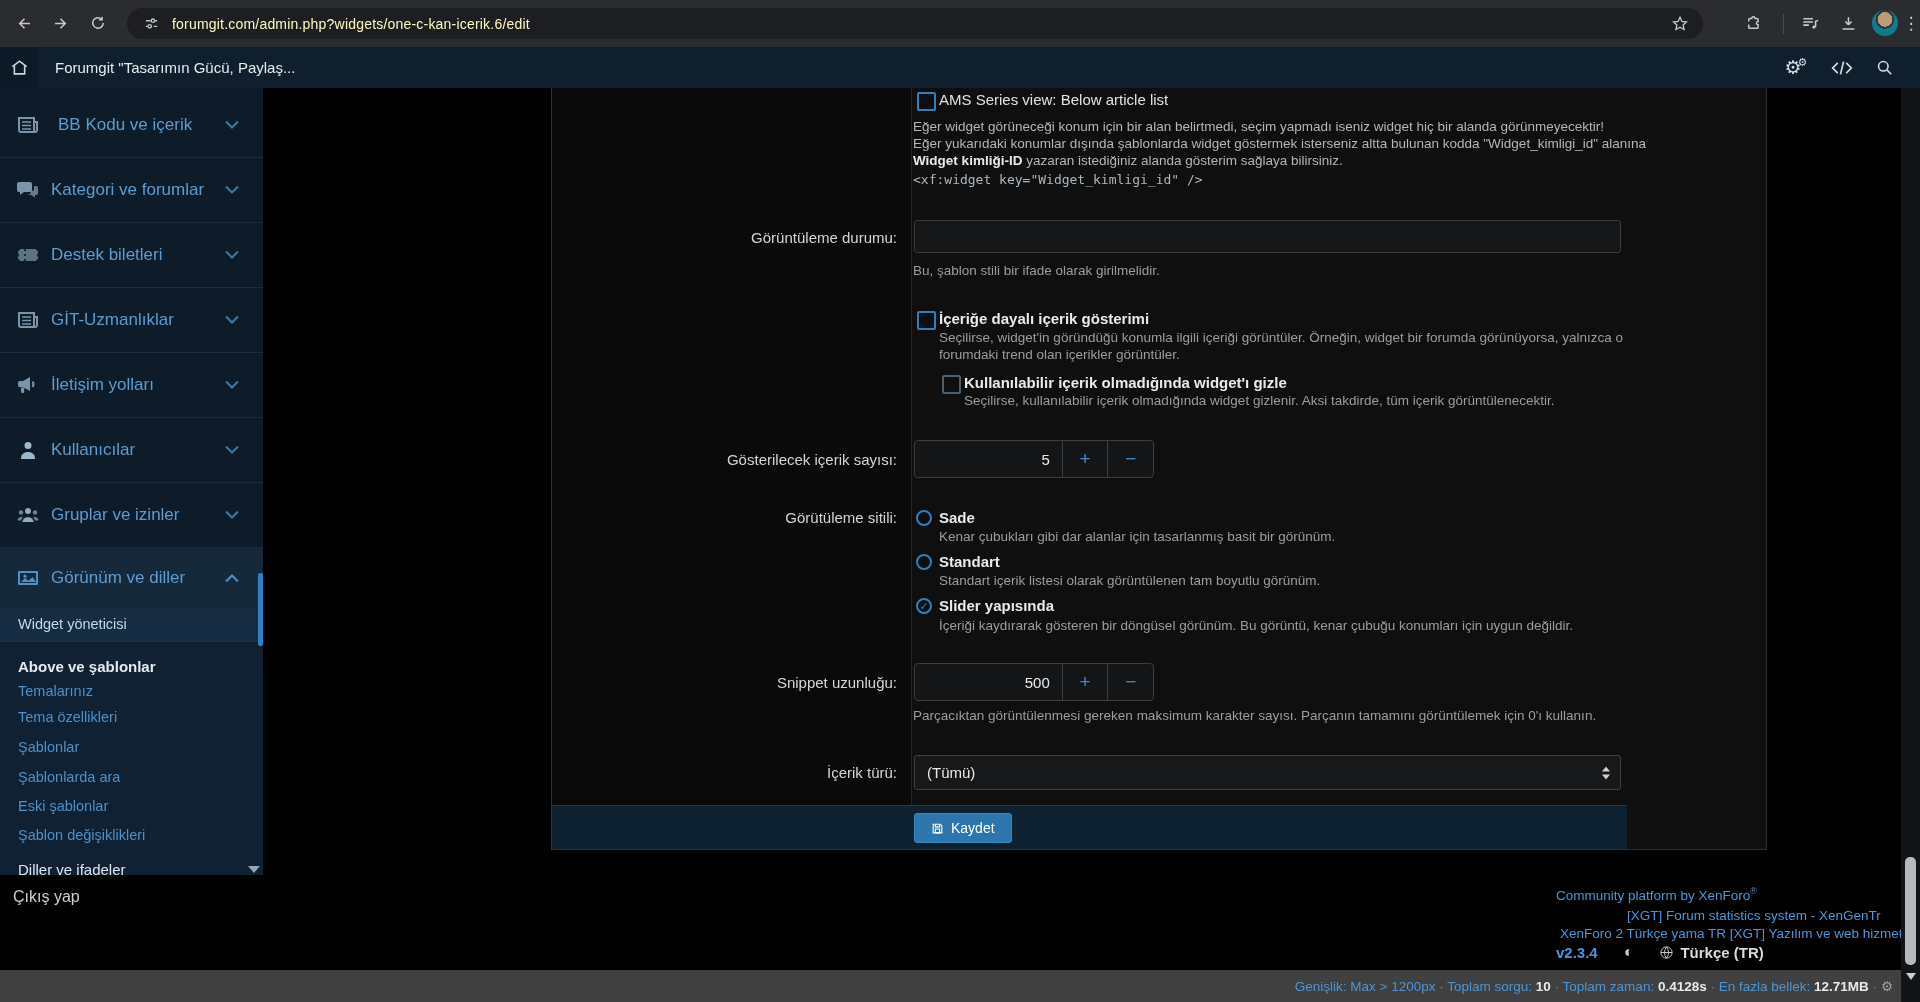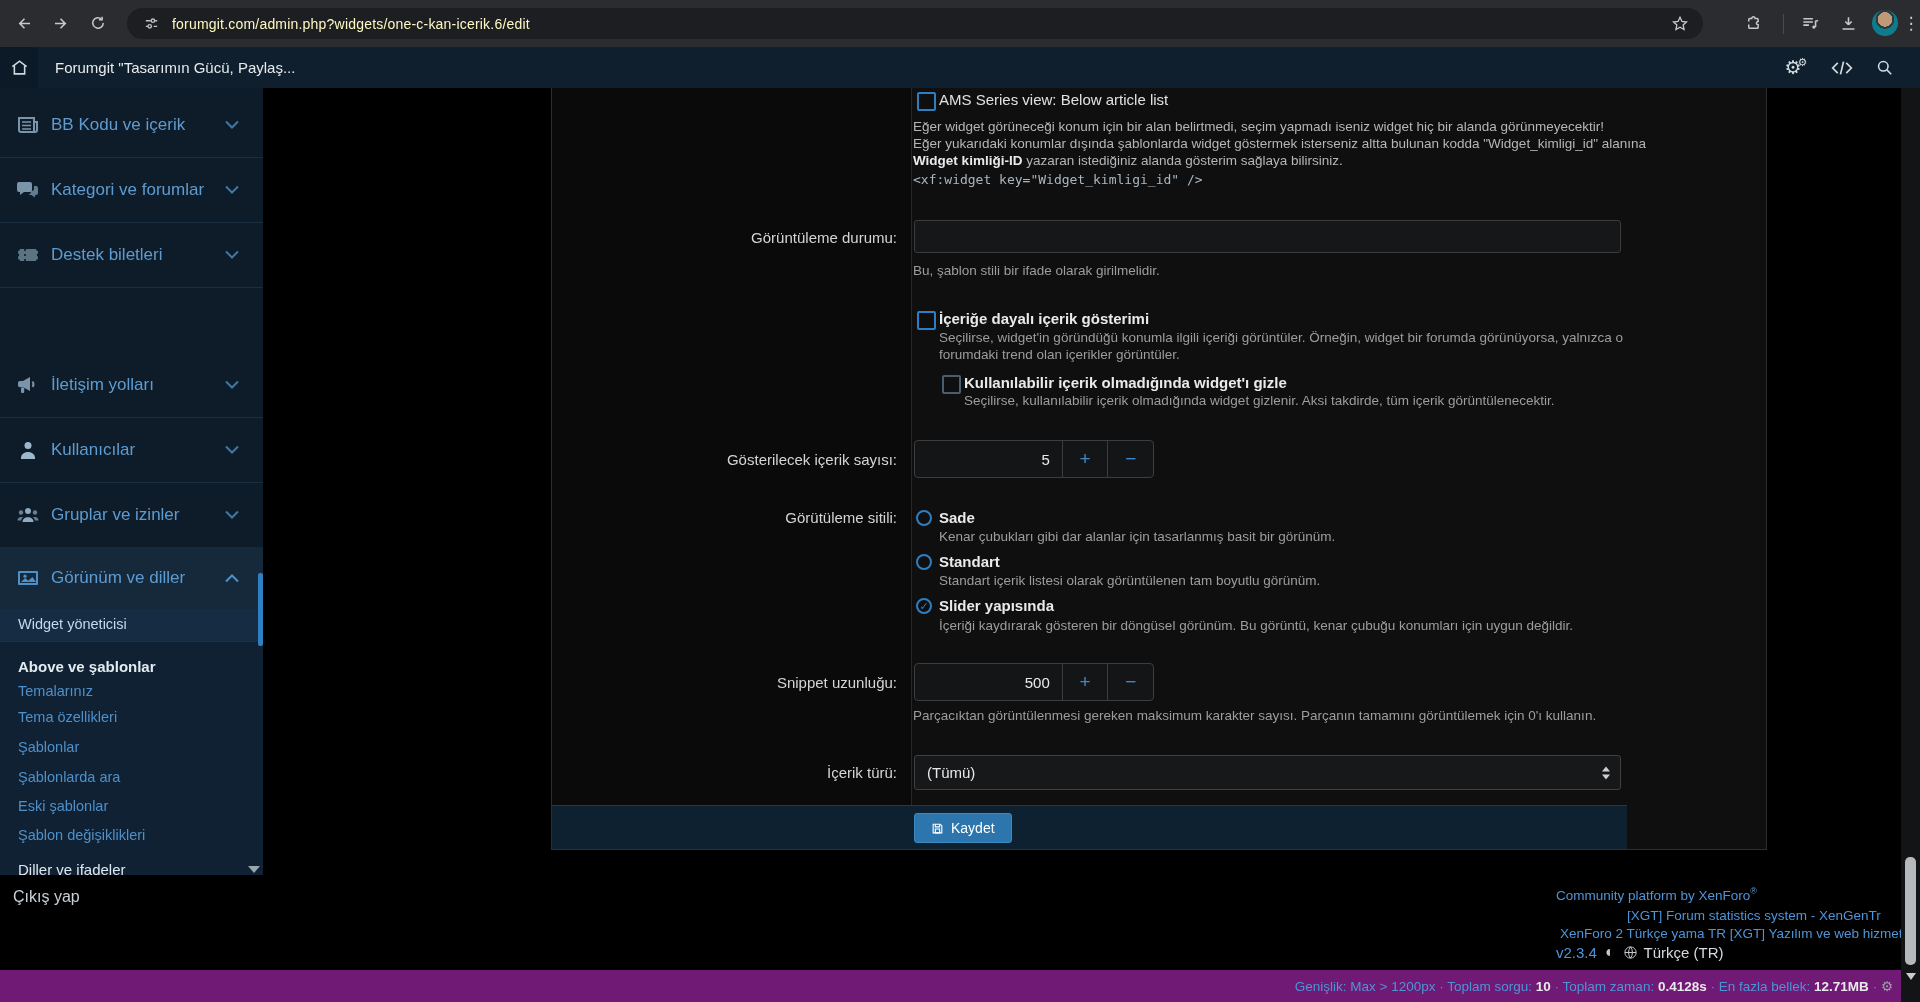--- a/index.html
+++ b/index.html
@@ -65,22 +65,22 @@
   .sel-arrows{position:absolute;right:10px;top:50%;transform:translateY(-50%);display:flex;flex-direction:column;gap:3px;}
   .sel-arrows i{width:0;height:0;border-left:4px solid transparent;border-right:4px solid transparent;}
   .sel-arrows .up{border-bottom:5px solid #cfcfcf;}
   .sel-arrows .dn{border-top:5px solid #cfcfcf;}
   #save-bar{left:0;bottom:0;width:1075px;height:43px;background:#0e2130;border-top:1px solid #1d3a52;}
   #save-btn{left:362px;top:7px;height:30px;padding:0 16px;background:#2d76ad;border:1px solid #3c88c0;border-radius:3px;
     display:flex;align-items:center;gap:7px;color:#fff;font-size:14px;cursor:pointer;box-sizing:border-box;}
 
   
   .ftr-link{position:absolute;font-size:13.5px;color:#4f94d8;white-space:nowrap;cursor:pointer;}
-  #ftr-meta{position:absolute;left:1556px;top:943px;display:flex;align-items:center;gap:8px;font-size:15px;}
-  #debug-bar{left:0;top:970px;width:1920px;height:32px;background:#701a75;}
+  #ftr-meta{position:absolute;left:1556px;top:943px;display:flex;align-items:center;gap:26px;font-size:15px;font-weight:bold;}
+  #debug-bar{left:0;top:970px;width:1920px;height:32px;background:#404040;}
   #debug-text{position:absolute;right:27px;top:8px;font-size:13.5px;color:#4d94d6;white-space:nowrap;}
   #debug-text b{color:#e8e9ea;font-weight:bold;}
 
   
   #pg-scroll{left:1901px;top:47px;width:19px;height:955px;background:#131415;}
   #pg-up{left:5px;top:6px;width:0;height:0;border-left:5px solid transparent;border-right:5px solid transparent;border-bottom:7px solid #9aa0a6;}
   #pg-thumb{left:4px;top:810px;width:11px;height:108px;background:#b6b9bb;border-radius:5px;}
   #pg-dn{left:5px;top:926px;width:0;height:0;border-left:5px solid transparent;border-right:5px solid transparent;border-top:7px solid #c9cbcd;}
 
   svg{display:block;}
@@ -173,21 +173,21 @@
   <div id="sidebar" class="abs">
     <svg id="watermark" class="abs" style="left:168px;top:552px;" width="105" height="105" viewBox="0 0 48 48" fill="none" stroke="currentColor" stroke-width="2">
       <rect x="8" y="8" width="26" height="26"></rect>
         <rect x="18" y="18" width="22" height="22"></rect>
       <circle cx="8" cy="8" r="2.5" fill="currentColor"></circle>
         <circle cx="34" cy="8" r="2.5" fill="currentColor"></circle>
       <circle cx="8" cy="34" r="2.5" fill="currentColor"></circle>
         <circle cx="40" cy="40" r="2.5" fill="currentColor"></circle>
     </svg>
 
-    <div class="side-item" style="top:4px;">
+    <div class="side-item" style="top:4px;gap:7px;">
       <span class="ic">
         <svg viewBox="0 0 24 24" width="24" height="24" fill="none" stroke="currentColor" stroke-width="2">
             <path d="M3 5h15v14H5a2 2 0 0 1-2-2V5z"></path>
             <path d="M18 9h3v8a2 2 0 0 1-2 2"></path>
             <path d="M6 9h9M6 12.5h9M6 16h9" stroke-width="1.6"></path>
           </svg>
       </span>
       <span>BB Kodu ve içerik</span>
       <span class="chev">
           <svg width="14" height="9" viewBox="0 0 14 9" fill="none" stroke="currentColor" stroke-width="2">
@@ -219,20 +219,35 @@
           </svg>
       </span>
       <span>Destek biletleri</span>
       <span class="chev">
           <svg width="14" height="9" viewBox="0 0 14 9" fill="none" stroke="currentColor" stroke-width="2">
             <path d="M1 1.5l6 6 6-6"></path>
           </svg>
         </span>
     </div>
 
+    <div class="side-item" style="top:199px;">
+      <span class="ic">
+        <svg viewBox="0 0 24 24" width="24" height="24" fill="none" stroke="currentColor" stroke-width="2">
+            <path d="M3 5h15v14H5a2 2 0 0 1-2-2V5z"></path>
+            <path d="M18 9h3v8a2 2 0 0 1-2 2"></path>
+            <path d="M6 9h9M6 12.5h9M6 16h9" stroke-width="1.6"></path>
+          </svg>
+      </span>
+      <span>GİT-Uzmanlıklar</span>
+      <span class="chev">
+          <svg width="14" height="9" viewBox="0 0 14 9" fill="none" stroke="currentColor" stroke-width="2">
+            <path d="M1 1.5l6 6 6-6"></path>
+          </svg>
+        </span>
+    </div>
 
     <div class="side-item" style="top:264px;">
       <span class="ic">
         <svg viewBox="0 0 24 24" width="24" height="24" fill="currentColor">
             <path d="M14 4v14l-7-3.8H4a2 2 0 0 1-2-2V10a2 2 0 0 1 2-2h3L14 4z"></path>
             <path d="M16.5 8.5a4.5 4.5 0 0 1 0 5.4" stroke="currentColor" fill="none" stroke-width="2"></path>
             <rect x="5" y="14.6" width="3.2" height="5.4" rx="1"></rect>
           </svg>
       </span>
       <span>İletişim yolları</span>

